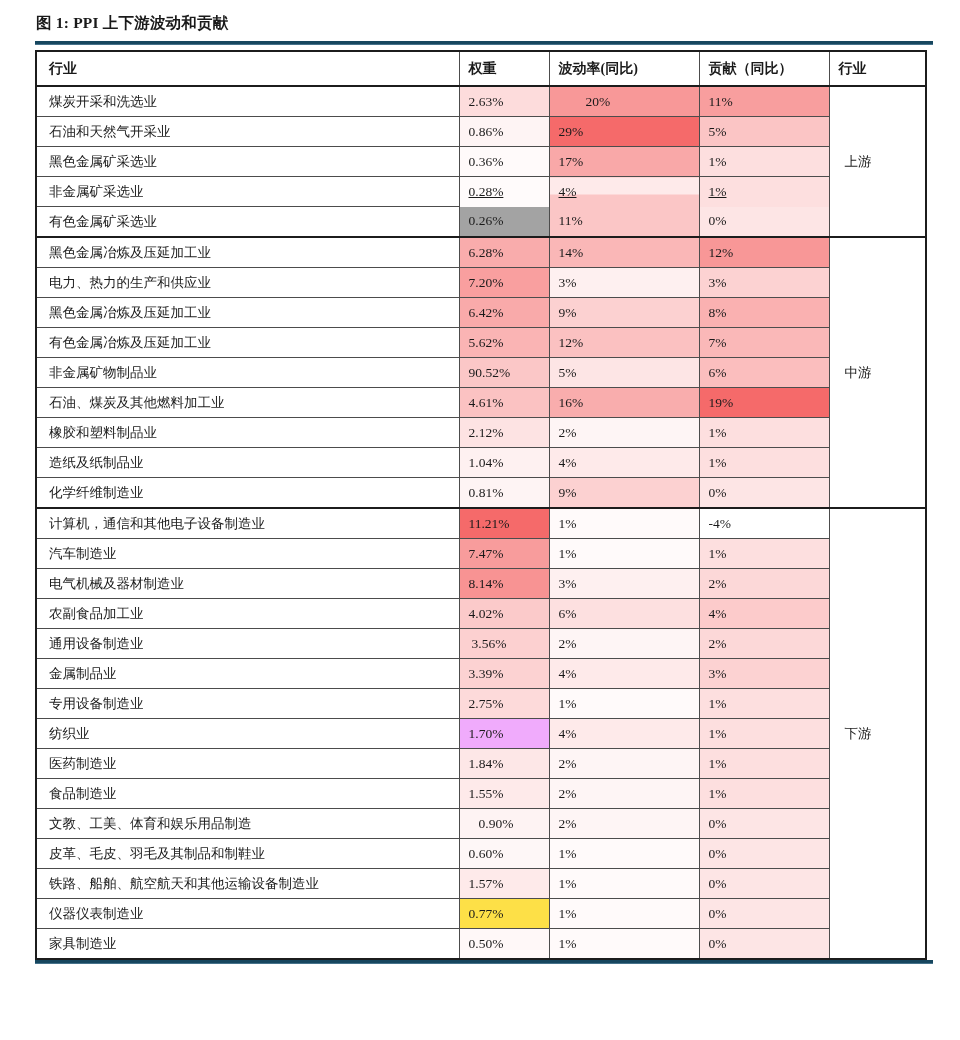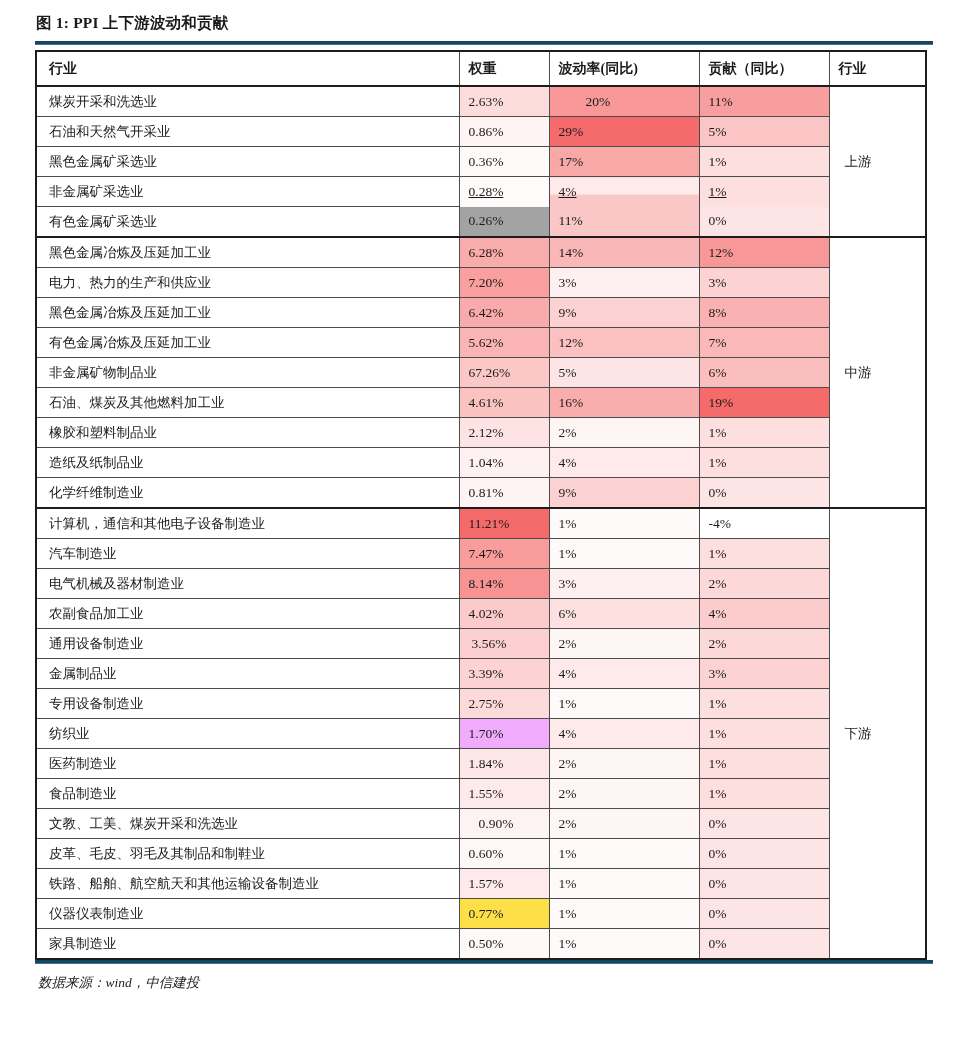--- a/index.html
+++ b/index.html
@@ -144,21 +144,21 @@
           <td class="num" style="background: rgb(250, 177, 177);">8%</td>
         </tr>
         <tr>
           <td class="ind">有色金属冶炼及压延加工业</td>
           <td class="num" style="background: rgb(250, 180, 180);">5.62%</td>
           <td class="num" style="background: rgb(251, 193, 193);">12%</td>
           <td class="num" style="background: rgb(250, 184, 184);">7%</td>
         </tr>
         <tr>
           <td class="ind">非金属矿物制品业</td>
-          <td class="num" style="background: rgb(251, 199, 199);">67.26%</td>
+          <td class="num" style="background: rgb(251, 199, 199);">90.52%</td>
           <td class="num" style="background: rgb(253, 229, 229);">5%</td>
           <td class="num" style="background: rgb(251, 190, 190);">6%</td>
         </tr>
         <tr>
           <td class="ind">石油、煤炭及其他燃料加工业</td>
           <td class="num" style="background: rgb(251, 194, 194);">4.61%</td>
           <td class="num" style="background: rgb(249, 173, 173);">16%</td>
           <td class="num" style="background: rgb(245, 106, 106);">19%</td>
         </tr>
         <tr>
@@ -234,21 +234,21 @@
           <td class="num" style="background: rgb(254, 245, 245);">2%</td>
           <td class="num" style="background: rgb(253, 223, 223);">1%</td>
         </tr>
         <tr>
           <td class="ind">食品制造业</td>
           <td class="num" style="background: rgb(254, 234, 234); margin-top: 24px;">1.55%</td>
           <td class="num" style="background: rgb(254, 245, 245);">2%</td>
           <td class="num" style="background: rgb(253, 223, 223);">1%</td>
         </tr>
         <tr>
-          <td class="ind">文教、工美、煤炭开采和洗选业</td>
+          <td class="ind">文教、工美、体育和娱乐用品制造</td>
           <td class="num" style="background: rgb(254, 243, 243); padding-left: 19px;">0.90%</td>
           <td class="num" style="background: rgb(254, 245, 245);">2%</td>
           <td class="num" style="background: rgb(253, 229, 229);">0%</td>
         </tr>
         <tr>
           <td class="ind">皮革、毛皮、羽毛及其制品和制鞋业</td>
           <td class="num" style="background: rgb(254, 247, 247);">0.60%</td>
           <td class="num" style="background: rgb(255, 250, 250);">1%</td>
           <td class="num" style="background: rgb(253, 229, 229);">0%</td>
         </tr>
@@ -267,14 +267,13 @@
         <tr>
           <td class="ind">家具制造业</td>
           <td class="num" style="background: rgb(255, 248, 248);">0.50%</td>
           <td class="num" style="background: rgb(255, 250, 250);">1%</td>
           <td class="num" style="background: rgb(253, 229, 229);">0%</td>
         </tr>
       </tbody>
   </table>
 
   <div class="rule rule-bottom"></div>
-  <div class="source">数据来源：wind，中信建投</div>
 </div>
 
 </body></html>

